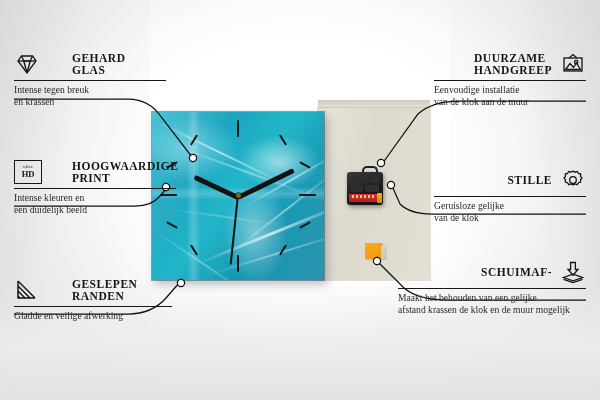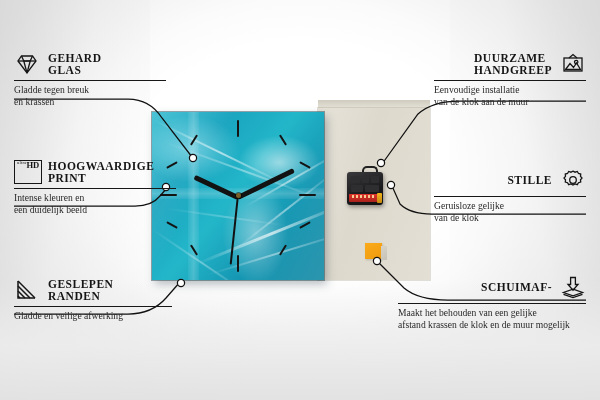--- a/index.html
+++ b/index.html
@@ -79,31 +79,31 @@
   .foam-side{position:absolute;left:381px;top:246px;width:6px;height:14px;
     background:linear-gradient(150deg,#d7d3c7,#c6c2b6);}
 
   
   .connectors{position:absolute;inset:0;pointer-events:none;}
 
   
   .feat{position:absolute;}
   .feat .head{display:flex;align-items:center;gap:8px;}
   .feat .titles{font-weight:bold;letter-spacing:.5px;line-height:1.06;
-    color:#151515;font-size:11.5px;text-transform:uppercase;}
+    color:#151515;font-size:11.5px;text-transform:uppercase;margin-left:24px;}
   .feat .rule{height:1px;background:#171717;margin:4px 0 3px 0;}
   .feat .desc{font-size:9.6px;line-height:1.22;color:#2a2a2a;}
   .feat.left{text-align:left;}
   .feat.left .head{flex-direction:row;}
   .feat.right{}
   .feat.right .head{flex-direction:row;justify-content:flex-end;}
   .ico{width:26px;height:24px;flex:0 0 auto;color:#151515;}
   .ico svg{display:block;width:100%;height:100%;}
   .hdbox{width:26px;height:22px;border:1.4px solid #151515;
-    display:flex;flex-direction:row;align-items:flex-start;justify-content:center;line-height:1;}
+    display:flex;flex-direction:column;align-items:center;justify-content:center;line-height:1;}
   .hdbox b{font-size:8.6px;font-weight:bold;letter-spacing:-.2px;}
   .hdbox i{font-style:normal;font-size:4.6px;letter-spacing:.2px;margin-bottom:.5px;}
 </style>
 </head>
 <body>
 
 <div id="stage">
 
   <div class="bg-base"></div>
   <div class="bg-vignette-l"></div>
@@ -199,21 +199,21 @@
         </g>
           </svg>
       </span>
       <span class="titles">
         <span>GEHARD</span><br>
         <span>GLAS</span>
       </span>
     </div>
     <div class="rule"></div>
     <div class="desc">
-      <span>Gladde tegen breuk</span><br>
+      <span>Intense tegen breuk</span><br>
       <span>en krassen</span>
     </div>
   </div>
 
   <div class="feat left" style="left:14px;top:160px;width:162px;">
     <div class="head">
       <span class="ico">
         <span class="hdbox">
           <i>ultra</i>
           <b>HD</b>
@@ -293,21 +293,21 @@
           </svg>
       </span>
     </div>
     <div class="rule"></div>
     <div class="desc">
       <span>Geruisloze gelijke</span><br>
       <span>van de klok</span>
     </div>
   </div>
 
-  <div class="feat right" style="left:398px;top:275px;width:188px;">
+  <div class="feat right" style="left:398px;top:260px;width:188px;">
     <div class="head">
       <span class="titles">
         <span>SCHUIMAF-</span><br>
       </span>
       <span class="ico">
         <svg viewBox="0 0 26 24">
             <g fill="none" stroke="currentColor" stroke-width="1.3">
           <path d="M10.6 2.5 h4.8 v7.0 h2.6 L13 15.2 L8 9.5 h2.6 Z"></path>
           <path d="M13 14.2 L22.5 17.5 L13 20.8 L3.5 17.5 Z"></path>
           <path d="M3.5 19.4 L13 22.6 L22.5 19.4"></path>

